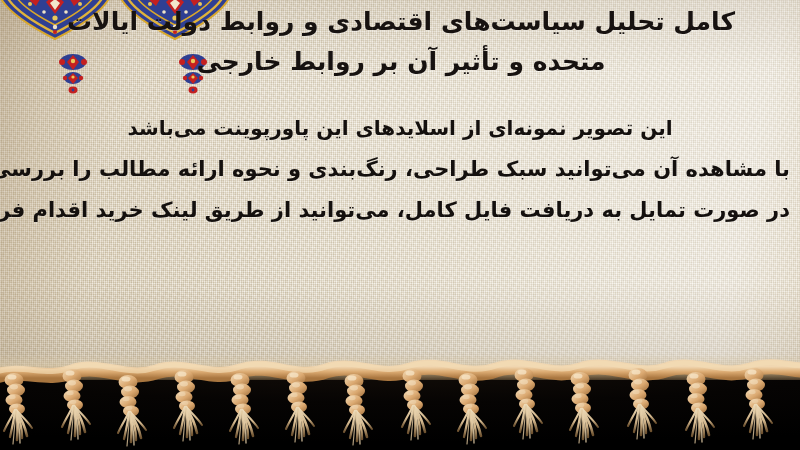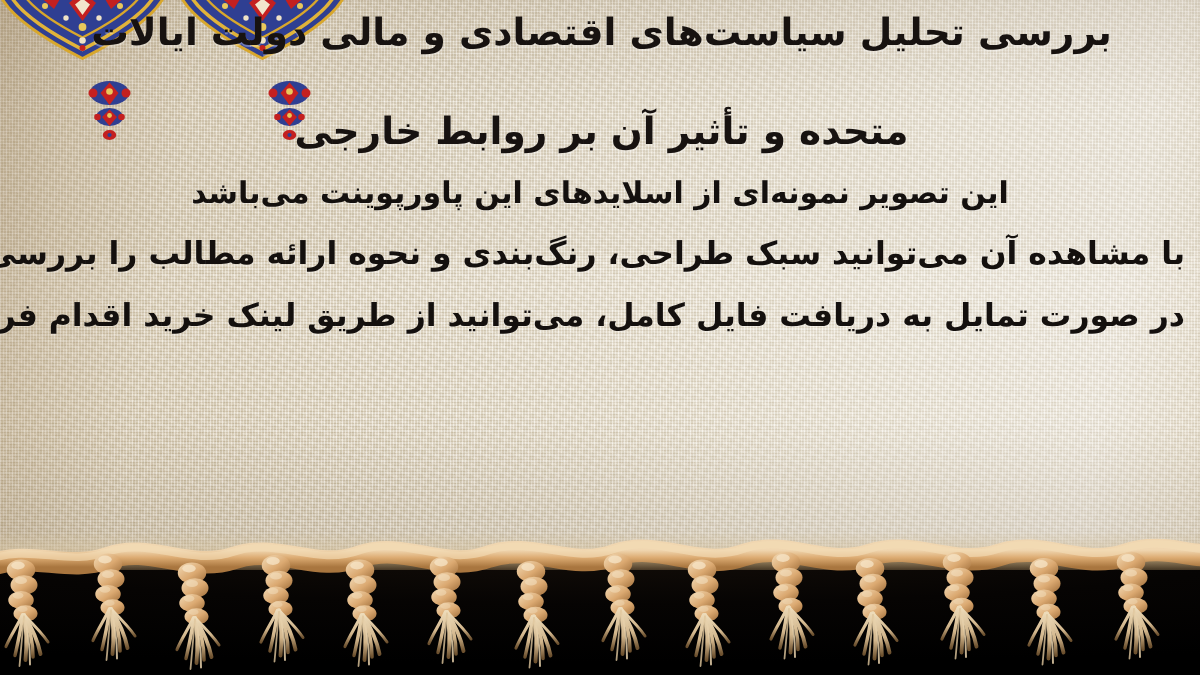--- a/index.html
+++ b/index.html
@@ -83,21 +83,21 @@
     top: 2px;
     width: 770px;
     text-align: center;
     color: #171210;
     font-weight: bold;
     font-size: 25px;
     line-height: 40px;
     letter-spacing: 0px;
     text-shadow: 0 1px 0 rgba(255,255,255,0.30);
   }
-  .title .l2 { display: block; margin-top: 26px; }
+  .title .l2 { display: block; }
 
   .body {
     position: absolute;
     right: 10px;
     top: 108px;
     width: 780px;
     text-align: center;
     color: #14100e;
     font-weight: bold;
     font-size: 21.5px;
@@ -289,21 +289,21 @@
       <circle cx="9" cy="26" r="2.2" fill="#c42020"></circle>
       <circle cx="25" cy="26" r="2.2" fill="#c42020"></circle>
       <circle cx="17" cy="25" r="1.6" fill="#e8c85c"></circle>
       <ellipse cx="17" cy="38" rx="4.5" ry="3.4" fill="#c42020"></ellipse>
       <circle cx="17" cy="38" r="1.4" fill="#2f3f92"></circle>
     </svg>
   </div>
 
   <div class="text-layer">
     <div class="title">
-      <span class="l1">بررسی تحلیل سیاست‌های اقتصادی و مالی دولت ایالات</span>
+      <span class="l1">کامل تحلیل سیاست‌های اقتصادی و روابط دولت ایالات</span>
       <span class="l2">متحده و تأثیر آن بر روابط خارجی</span>
     </div>
     <div class="body">
       <span class="ln ln1">این تصویر نمونه‌ای از اسلایدهای این پاورپوینت می‌باشد</span>
       <span class="ln ln2">با مشاهده آن می‌توانید سبک طراحی، رنگ‌بندی و نحوه ارائه مطالب را بررسی نمایید</span>
       <span class="ln ln3">در صورت تمایل به دریافت فایل کامل، می‌توانید از طریق لینک خرید اقدام فرمایید</span>
     </div>
   </div>
 
   <div class="blackfield"></div>

